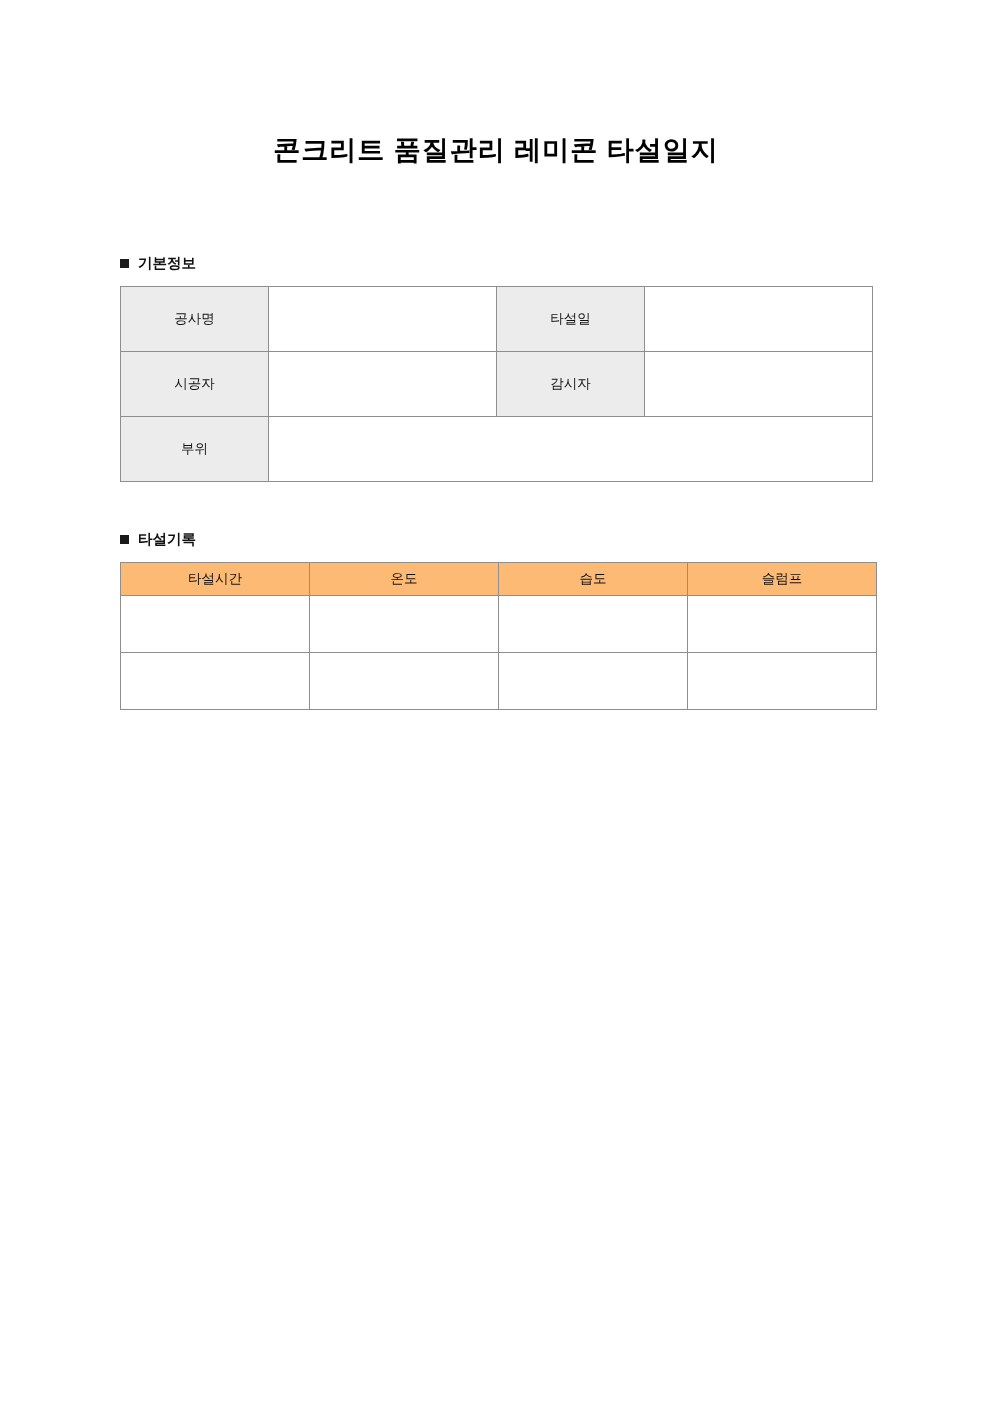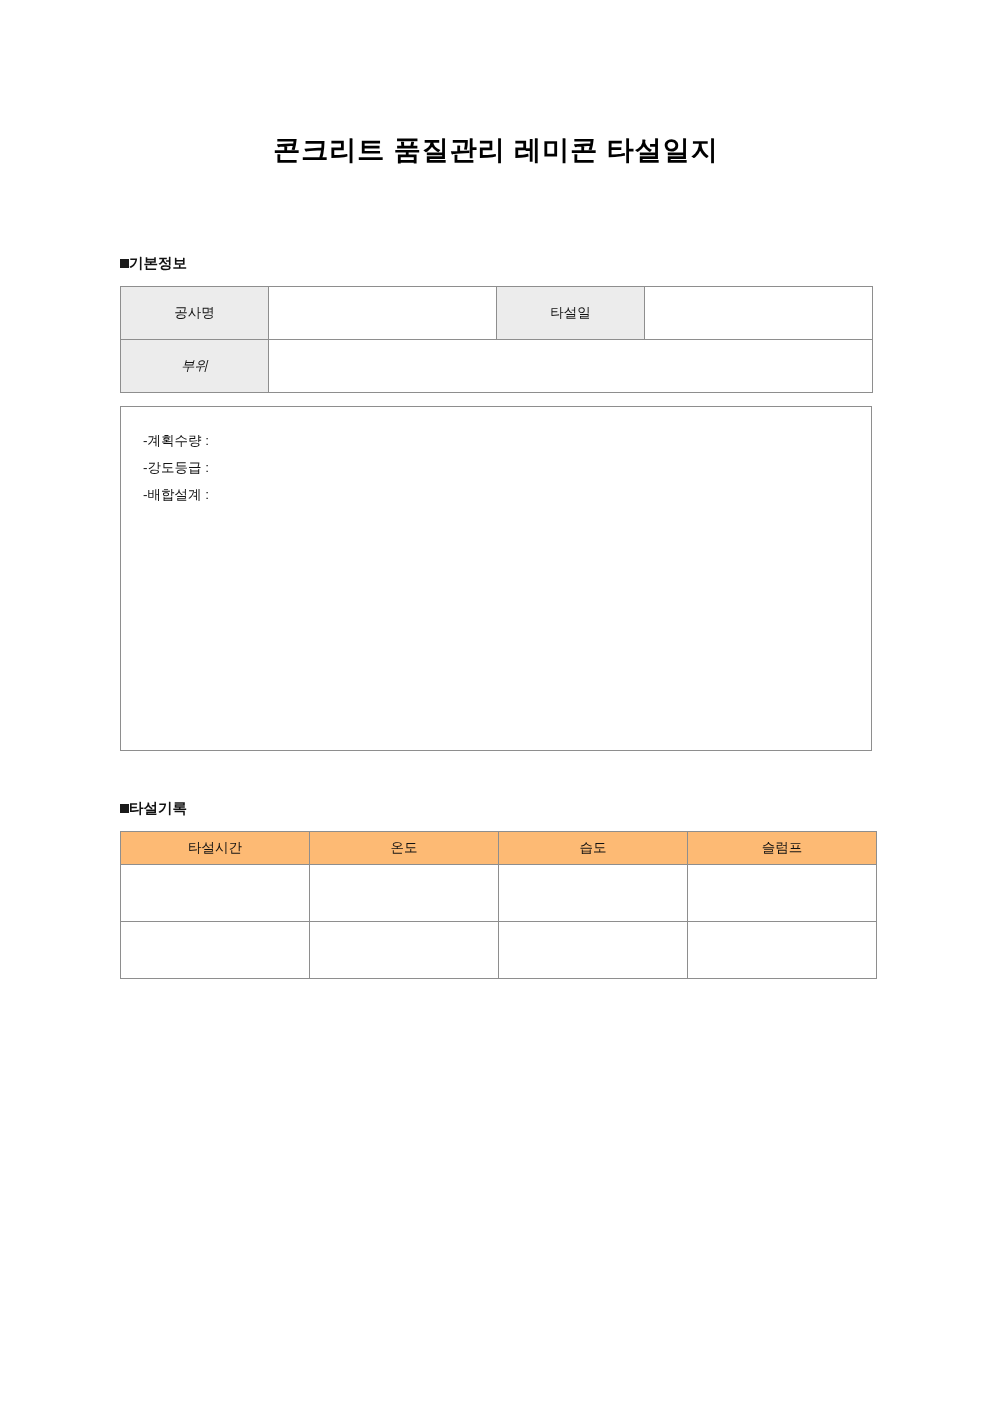--- a/index.html
+++ b/index.html
@@ -31,20 +31,21 @@
     padding-top: 132px;
     color: #000;
   }
   .section-heading {
     font-size: 14.5px;
     font-weight: bold;
     color: #111;
     margin: 0;
     display: flex;
     align-items: center;
+    gap: 9px;
   }
   .section-heading .bullet {
     display: inline-block;
     width: 9px;
     height: 9px;
     background: #1a1a1a;
   }
   .sec-basic-heading { margin-top: 86px; }
   .sec-plan-heading  { margin-top: 44px; }
   .sec-record-heading{ margin-top: 48px; }
@@ -52,37 +53,37 @@
   table.grid {
     border-collapse: collapse;
     width: 752px;
     margin-top: 13px;
     table-layout: fixed;
   }
   table.grid td {
     border: 1px solid #8e8e8e;
     font-size: 13.5px;
     color: #111;
-    padding: 6px;
+    padding: 12px;
     height: 40px;
     vertical-align: middle;
   }
   td.label {
     background: #ececec;
     text-align: center;
     font-size: 13.5px;
   }
   td.value { background: #ffffff; }
 
   .basic-col-1 { width: 148px; }
   .basic-col-2 { width: 228px; }
   .basic-col-3 { width: 148px; }
   .basic-col-4 { width: 228px; }
 
-  td.tall { height: 54px; font-style: italic; }
+  td.tall { height: 54px; }
 
   .plan-box {
     width: 752px;
     box-sizing: border-box;
     border: 1px solid #8e8e8e;
     height: 345px;
     margin-top: 13px;
     padding: 20px 22px;
     background: #fff;
   }
@@ -137,32 +138,33 @@
         <col class="basic-col-4">
     </colgroup>
     <tbody>
       <tr>
         <td class="label">공사명</td>
         <td class="value"></td>
         <td class="label">타설일</td>
         <td class="value"></td>
       </tr>
       <tr>
+        <td class="label">시공자</td>
+        <td class="value"></td>
+        <td class="label">감시자</td>
+        <td class="value"></td>
+      </tr>
+      <tr>
         <td class="label tall">부위</td>
         <td class="value tall" colspan="3"></td>
       </tr>
     </tbody>
   </table>
 
 
-  <div class="plan-box">
-    <div class="plan-line">-계획수량 :</div>
-    <div class="plan-line">-강도등급 :</div>
-    <div class="plan-line">-배합설계 :</div>
-  </div>
 
   <div class="section-heading sec-record-heading">
     <span class="bullet"></span>
     <span>타설기록</span>
   </div>
 
   <table class="record">
     <tbody>
       <tr>
         <td class="head">타설시간</td>

